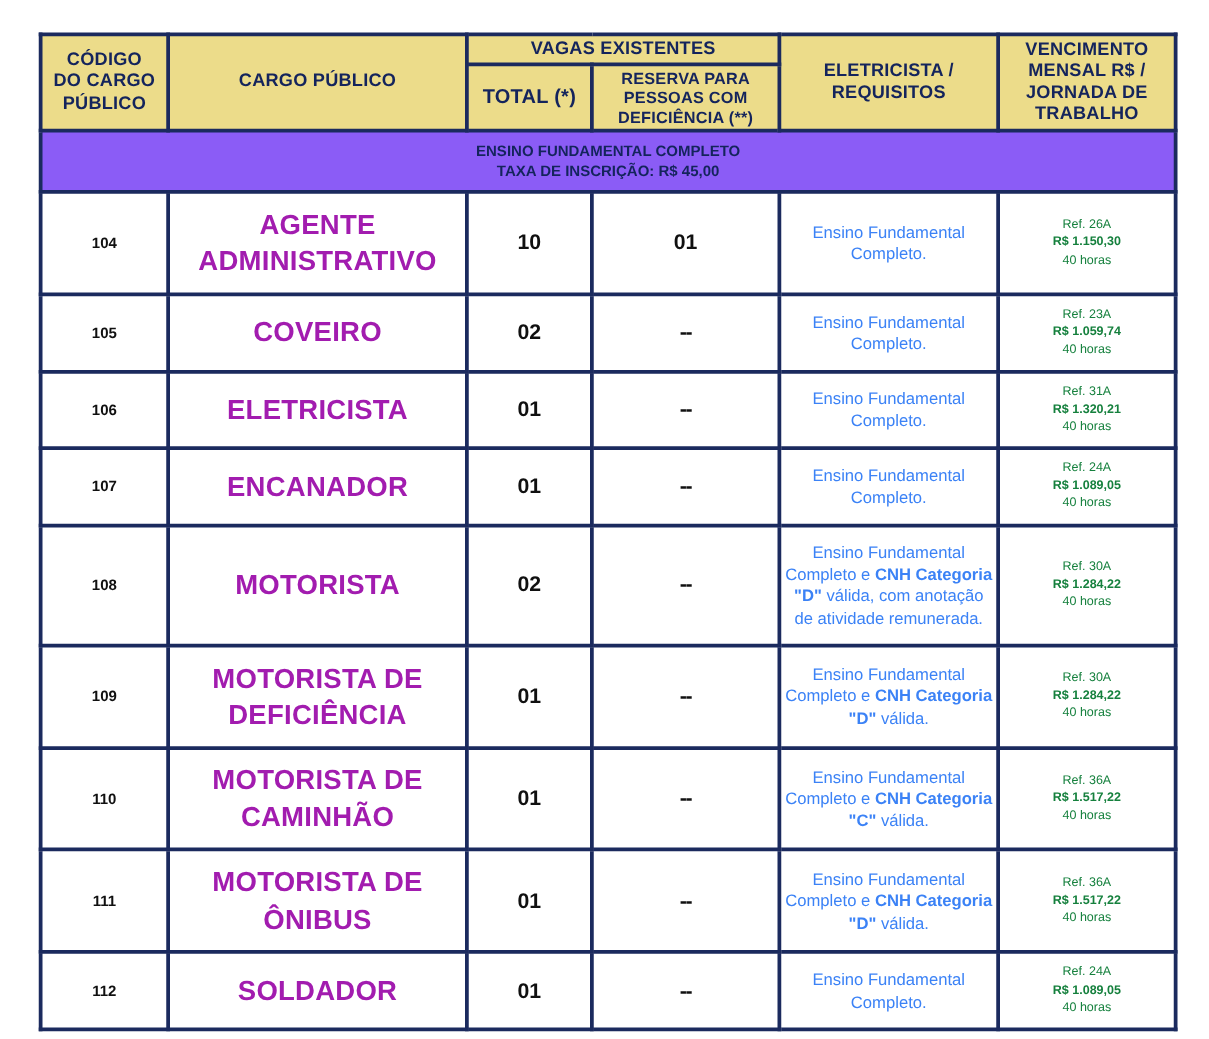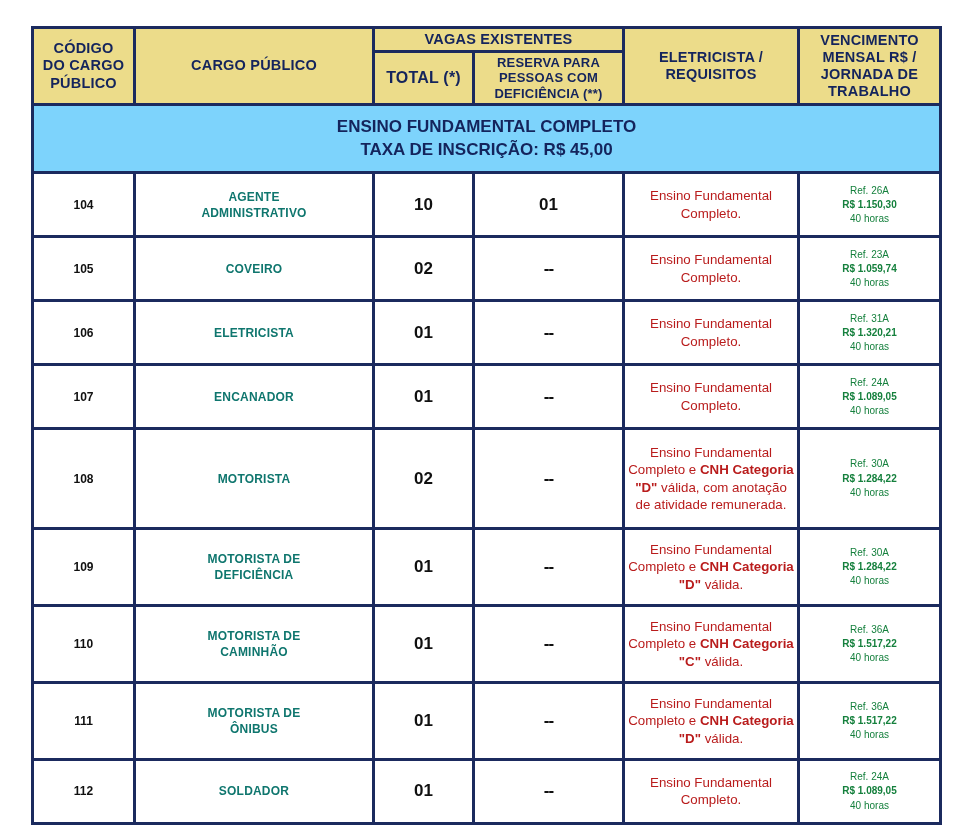--- a/index.html
+++ b/index.html
@@ -51,56 +51,56 @@
     letter-spacing: 0.2px;
   }
   .hcell.small {
     font-size: 13px;
   }
   .hcell.total {
     font-size: 16px;
   }
   
   .banner {
-    background: #7dd3fc;
+    background: #8b5cf6;
     color: #14245c;
     font-weight: bold;
-    font-size: 17px;
+    font-size: 12px;
     line-height: 1.35;
     padding: 6px 4px 7px 4px;
   }
   .banner .l2 { display: block; }
   
   .c-code {
     font-weight: bold;
     font-size: 12px;
     color: #101010;
   }
   .c-cargo {
     font-weight: bold;
-    font-size: 12px;
+    font-size: 22px;
     line-height: 1.34;
-    color: #0f766e;
+    color: #a21caf;
     letter-spacing: 0.2px;
   }
   .c-num {
     font-weight: bold;
     font-size: 17px;
     color: #101010;
   }
   .c-dash {
     font-weight: bold;
     font-size: 17px;
     color: #101010;
     letter-spacing: -1px;
   }
   .c-req {
     font-size: 13.3px;
     line-height: 1.32;
-    color: #b91c1c;
+    color: #3b82f6;
     padding-left: 6px;
     padding-right: 6px;
     margin-left: 35px;
   }
   .c-req b { font-weight: bold; }
   .c-venc {
     font-size: 10px;
     line-height: 1.42;
     color: #15803d;
   }

